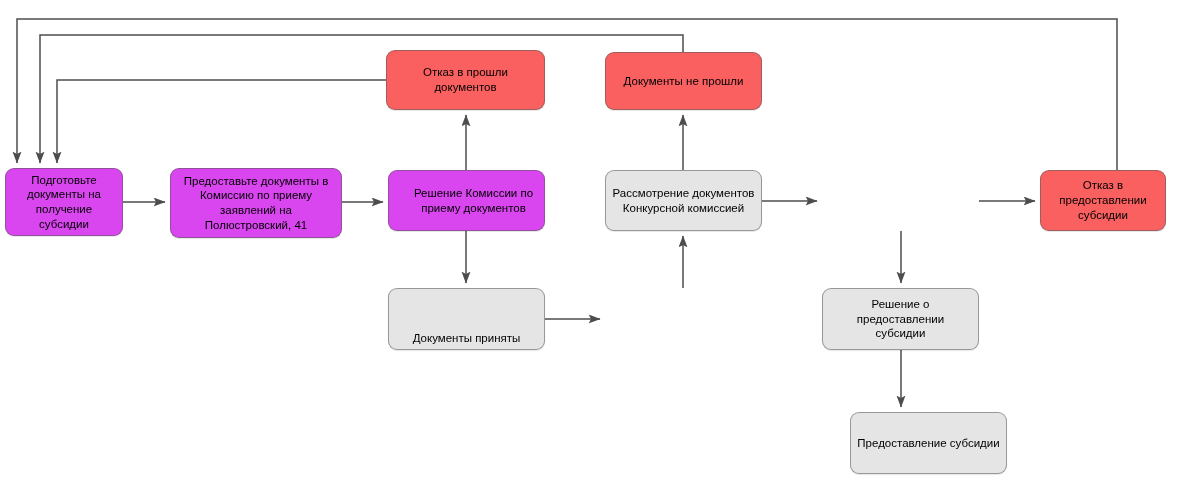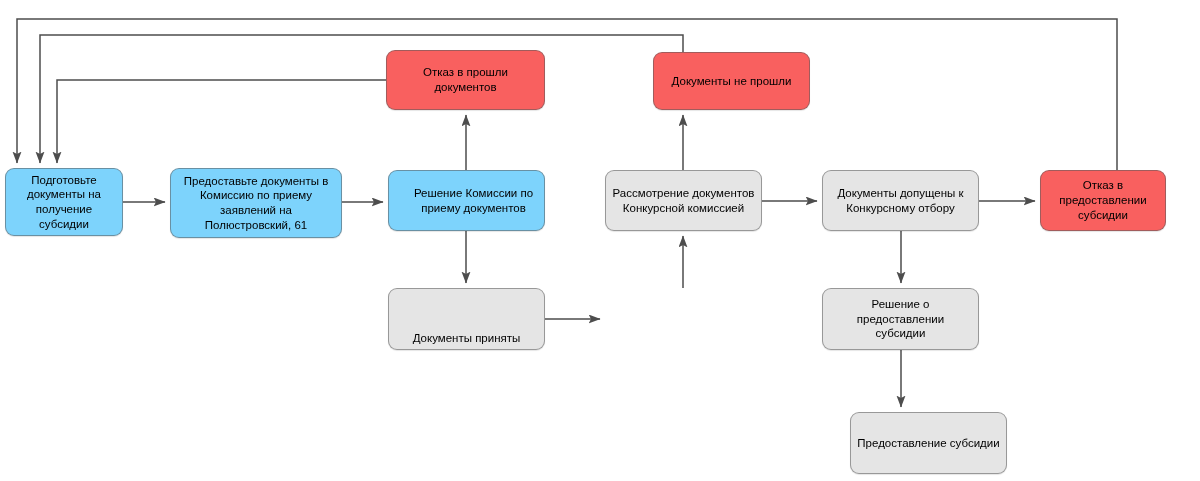--- a/index.html
+++ b/index.html
@@ -40,21 +40,21 @@
     line-height: 1.28;
     padding: 3px 6px;
     box-shadow: 0 1px 1px rgba(0,0,0,0.10);
     overflow: hidden;
   }
   .node .label {
     display: block;
     width: 100%;
     white-space: pre-line;
   }
-  .node.blue  { background: #7dd3fc; }
+  .node.blue  { background: #d946ef; }
   .node.green { background: #e5e5e5; }
   .node.red   { background: #F9605F; }
 </style>
 </head>
 <body>
 
 <div id="canvas">
 
   <svg id="edge-layer" viewBox="0 0 1200 481" width="1200" height="481" xmlns="http://www.w3.org/2000/svg">
     <defs>
@@ -99,50 +99,46 @@
     <span class="label">Подготовьте
 документы на
 получение
 субсидии</span>
   </div>
 
   <div class="node blue" style="left:170px; top:168px; width:172px; height:70px;">
     <span class="label">Предоставьте документы в
 Комиссию по приему
 заявлений на
-Полюстровский, 61</span>
+Полюстровский, 41</span>
   </div>
 
   <div class="node blue" style="left:388px; top:170px; width:157px; height:61px;padding-left:20px;">
     <span class="label">Решение Комиссии по
 приему документов</span>
   </div>
 
   <div class="node red" style="left:386px; top:50px;  width:159px; height:60px;">
     <span class="label">Отказ в прошли документов</span>
   </div>
 
-  <div class="node red" style="left:605px; top:52px;  width:157px; height:58px;margin-left:48px;">
+  <div class="node red" style="left:605px; top:52px;  width:157px; height:58px;">
     <span class="label">Документы не прошли</span>
   </div>
 
   <div class="node green" style="left:388px; top:288px; width:157px; height:62px;align-items:flex-end;">
     <span class="label">Документы приняты</span>
   </div>
 
 
   <div class="node green" style="left:605px; top:170px; width:157px; height:61px;">
     <span class="label">Рассмотрение документов
 Конкурсной комиссией</span>
   </div>
 
-  <div class="node green" style="left:822px; top:170px; width:157px; height:61px;">
-    <span class="label">Документы допущены к
-Конкурсному отбору</span>
-  </div>
 
   <div class="node red" style="left:1040px; top:170px; width:126px; height:61px;">
     <span class="label">Отказ в предоставлении
 субсидии</span>
   </div>
 
   <div class="node green" style="left:822px; top:288px; width:157px; height:62px;">
     <span class="label">Решение о предоставлении
 субсидии</span>
   </div>

